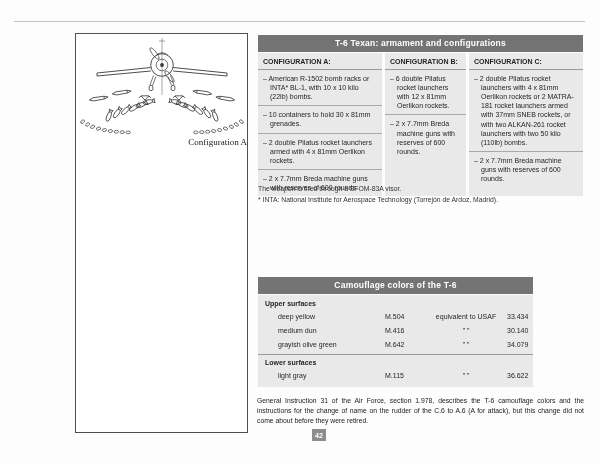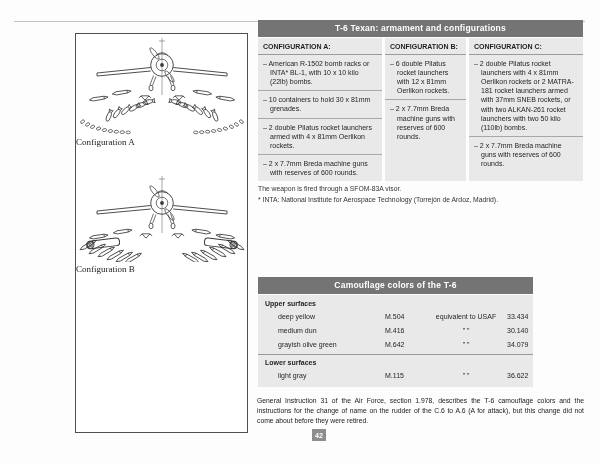--- a/index.html
+++ b/index.html
@@ -6,26 +6,26 @@
   html,body { width:600px; height:464px; overflow:hidden; }
   body { position:relative; background:#fdfdfd; font-family:"Liberation Sans",sans-serif; color:#1f1f1f; }
 
   .rule-top { position:absolute; left:14px; right:15px; top:21px; border-top:1px solid #c2c2c2; }
 
   
   .panel { position:absolute; left:75px; top:33px; width:173px; height:400px;
            border:1px solid #4f4f4f; background:#fff; }
   .fig { position:absolute; left:0; width:100%; }
   .fig svg { display:block; margin:0 auto; }
-  .fig .caption { text-align:left; font-family:"Liberation Serif",serif; font-size:9px;
+  .fig .caption { text-align:right; font-family:"Liberation Serif",serif; font-size:9px;
                   color:#222; margin-top:2px; }
   .fig-a { top:3px; } .fig-b { top:142px; } .fig-c { top:250px; }
 
   
-  .armament { position:absolute; left:258px; top:20px; width:325px; }
+  .armament { position:absolute; left:258px; top:35px; width:325px; }
   .bar { background:#747474; color:#fff; font-size:8.5px; font-weight:bold; text-align:center;
          padding:3px 0 4px; letter-spacing:.2px; }
   .cols { display:grid; grid-template-columns:124px 81px 1fr; gap:3px; min-height:131px; margin-top:1px; }
   .col { background:#e9e9e9; font-size:7px; line-height:1.3; }
   .col-h { font-weight:bold; padding:4px 5px 3px; border-bottom:1px solid #9a9a9a; }
   .item { padding:4px 5px 4px 12px; text-indent:-7px; border-bottom:1px solid #a8a8a8; }
   div.item:last-of-type { border-bottom:none; }
 
   .footnotes { position:absolute; left:258px; top:184px; width:325px; font-size:6.8px;
                line-height:1.55; color:#333; }
@@ -138,28 +138,20 @@
 
 <div class="panel">
   <div class="fig fig-a">
     <svg width="170" height="98" viewBox="0 0 170 98">
       <use href="#plane" transform="translate(10 1)"></use>
       <use href="#figA-L"></use>
       <use href="#figA-L" transform="translate(170 0) scale(-1 1)"></use>
     </svg>
     <div class="caption">Configuration A</div>
   </div>
-  <div class="fig fig-b">
-    <svg width="170" height="86" viewBox="0 0 170 86">
-      <use href="#plane" transform="translate(10 0)"></use>
-      <use href="#figB-L"></use>
-      <use href="#figB-L" transform="translate(170 0) scale(-1 1)"></use>
-    </svg>
-    <div class="caption">Configuration B</div>
-  </div>
 </div>
 
 <div class="armament">
   <div class="bar">T-6 Texan: armament and configurations</div>
   <div class="cols">
     <div class="col">
       <div class="col-h">CONFIGURATION A:</div>
 
         <div class="item">– American R-1502 bomb racks or INTA* BL-1, with 10 x 10 kilo (22lb) bombs.</div>
 

